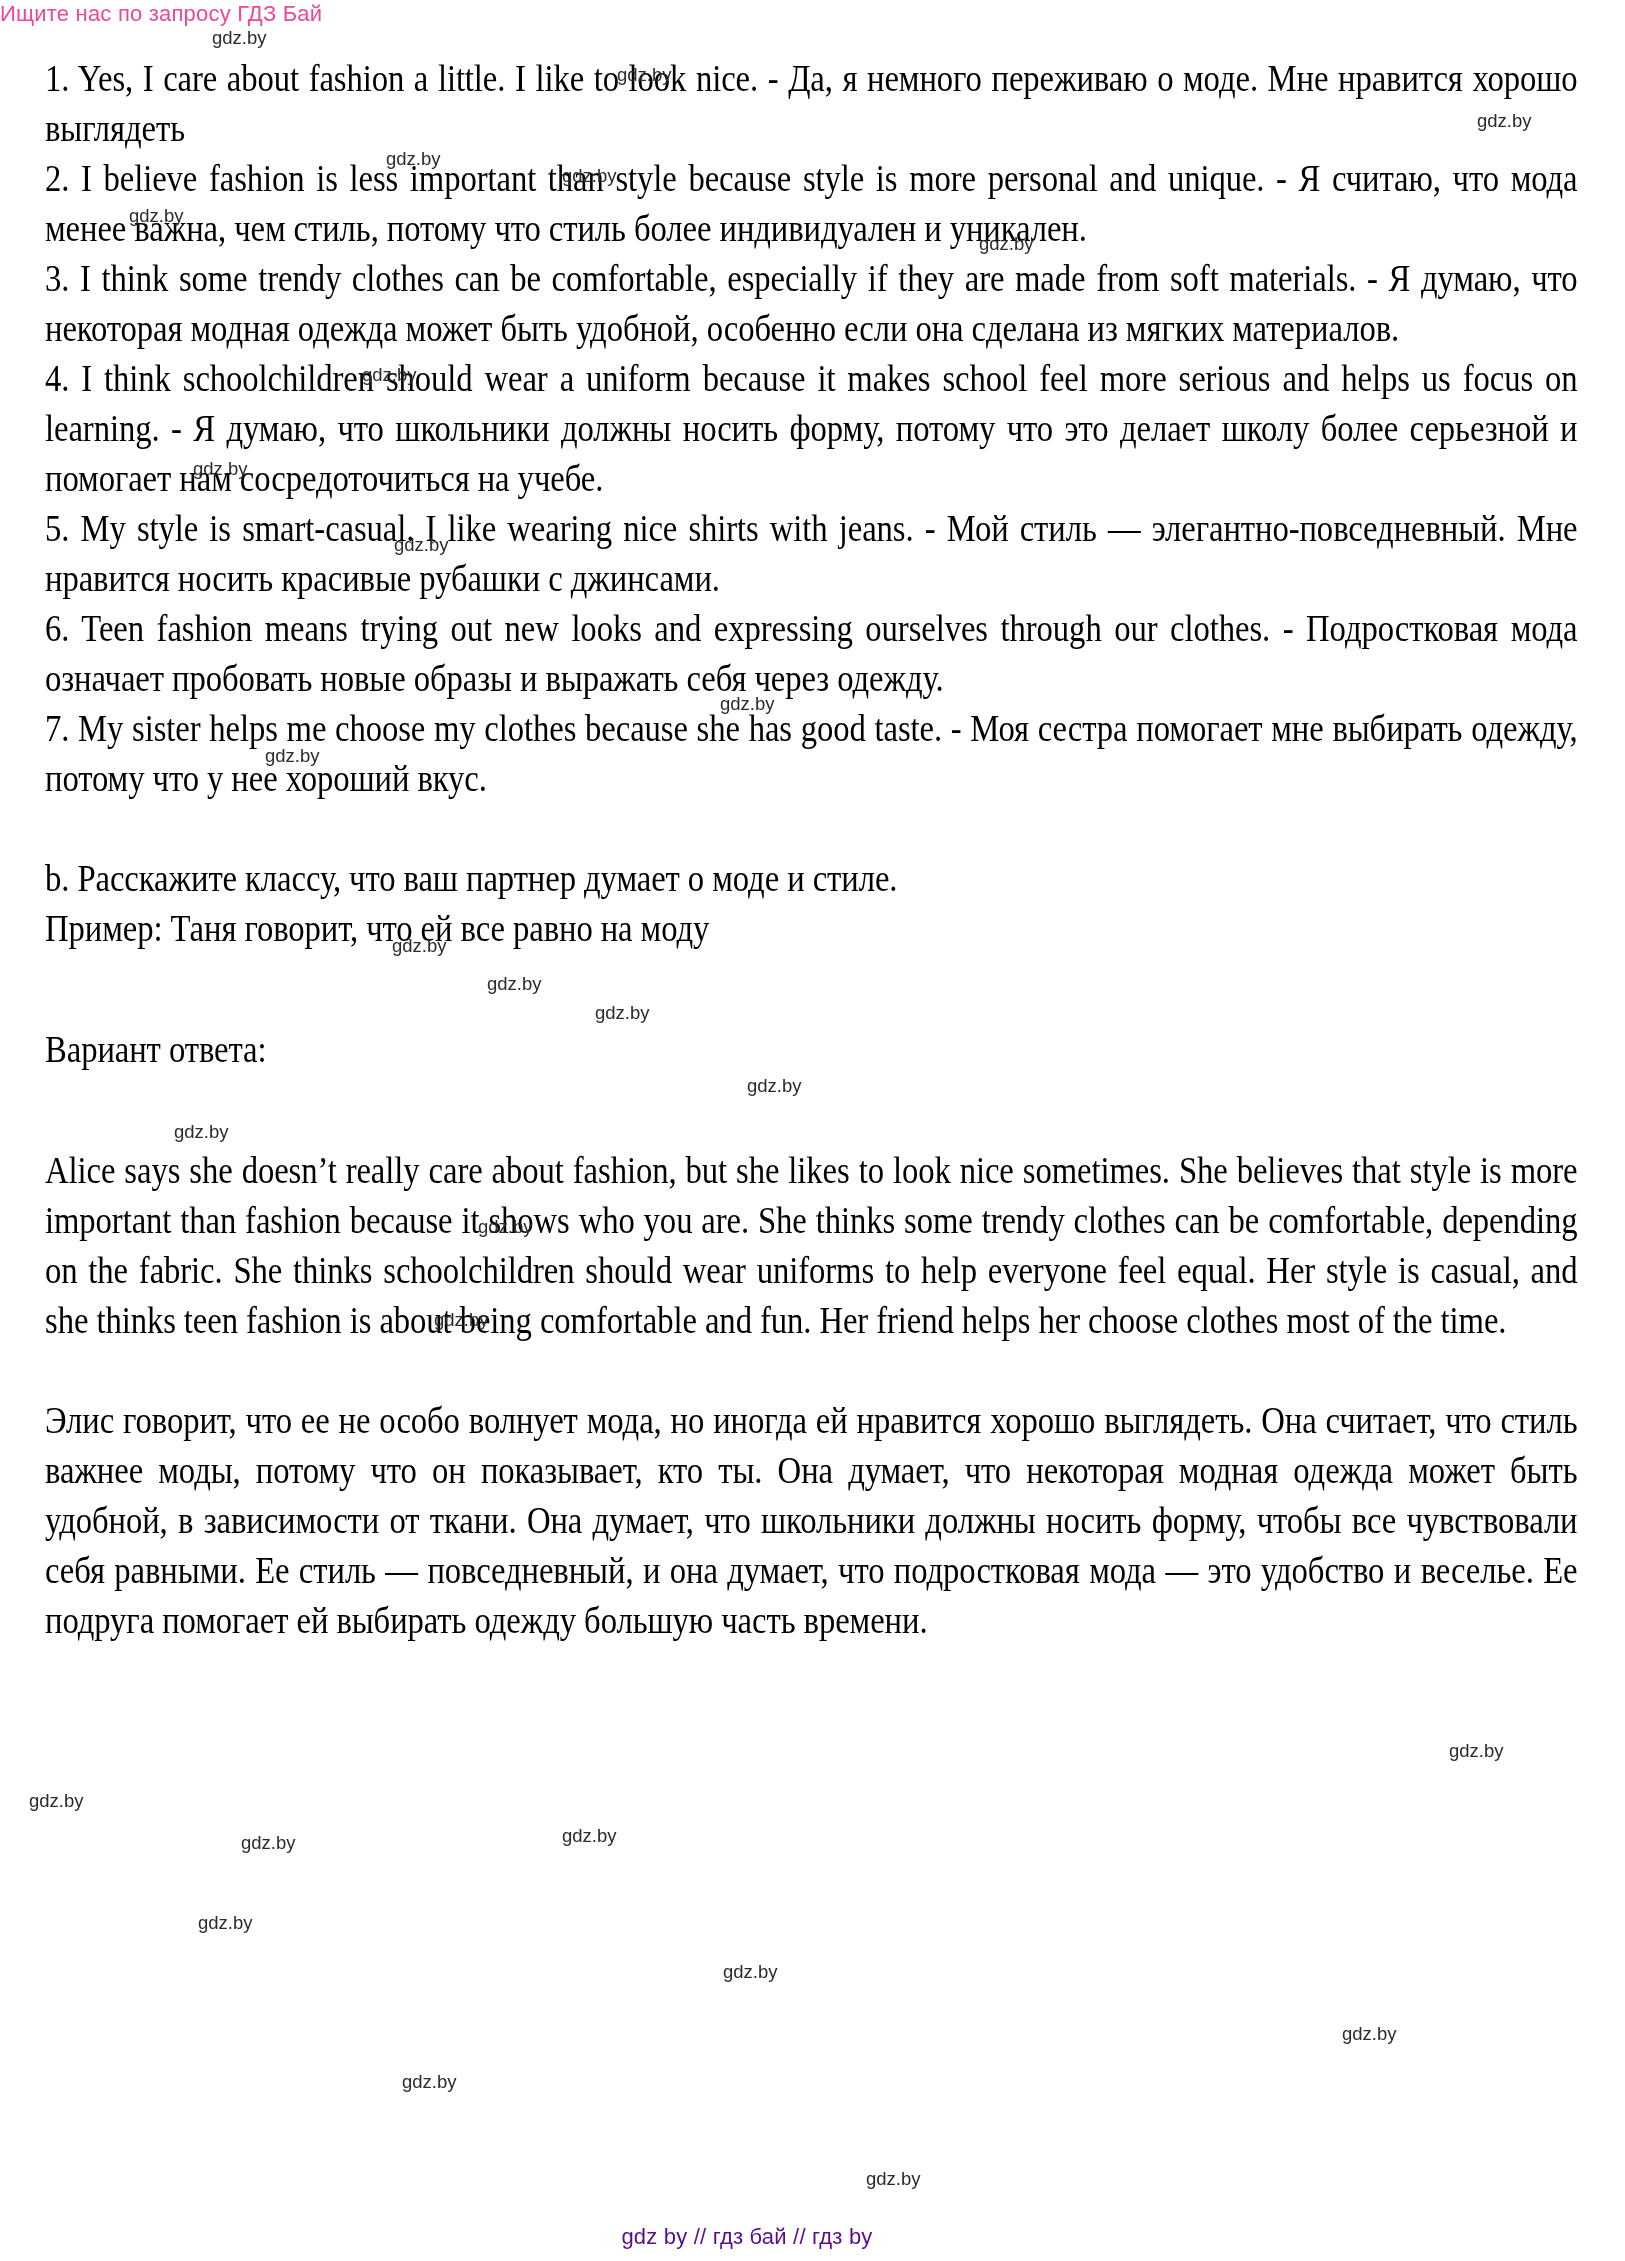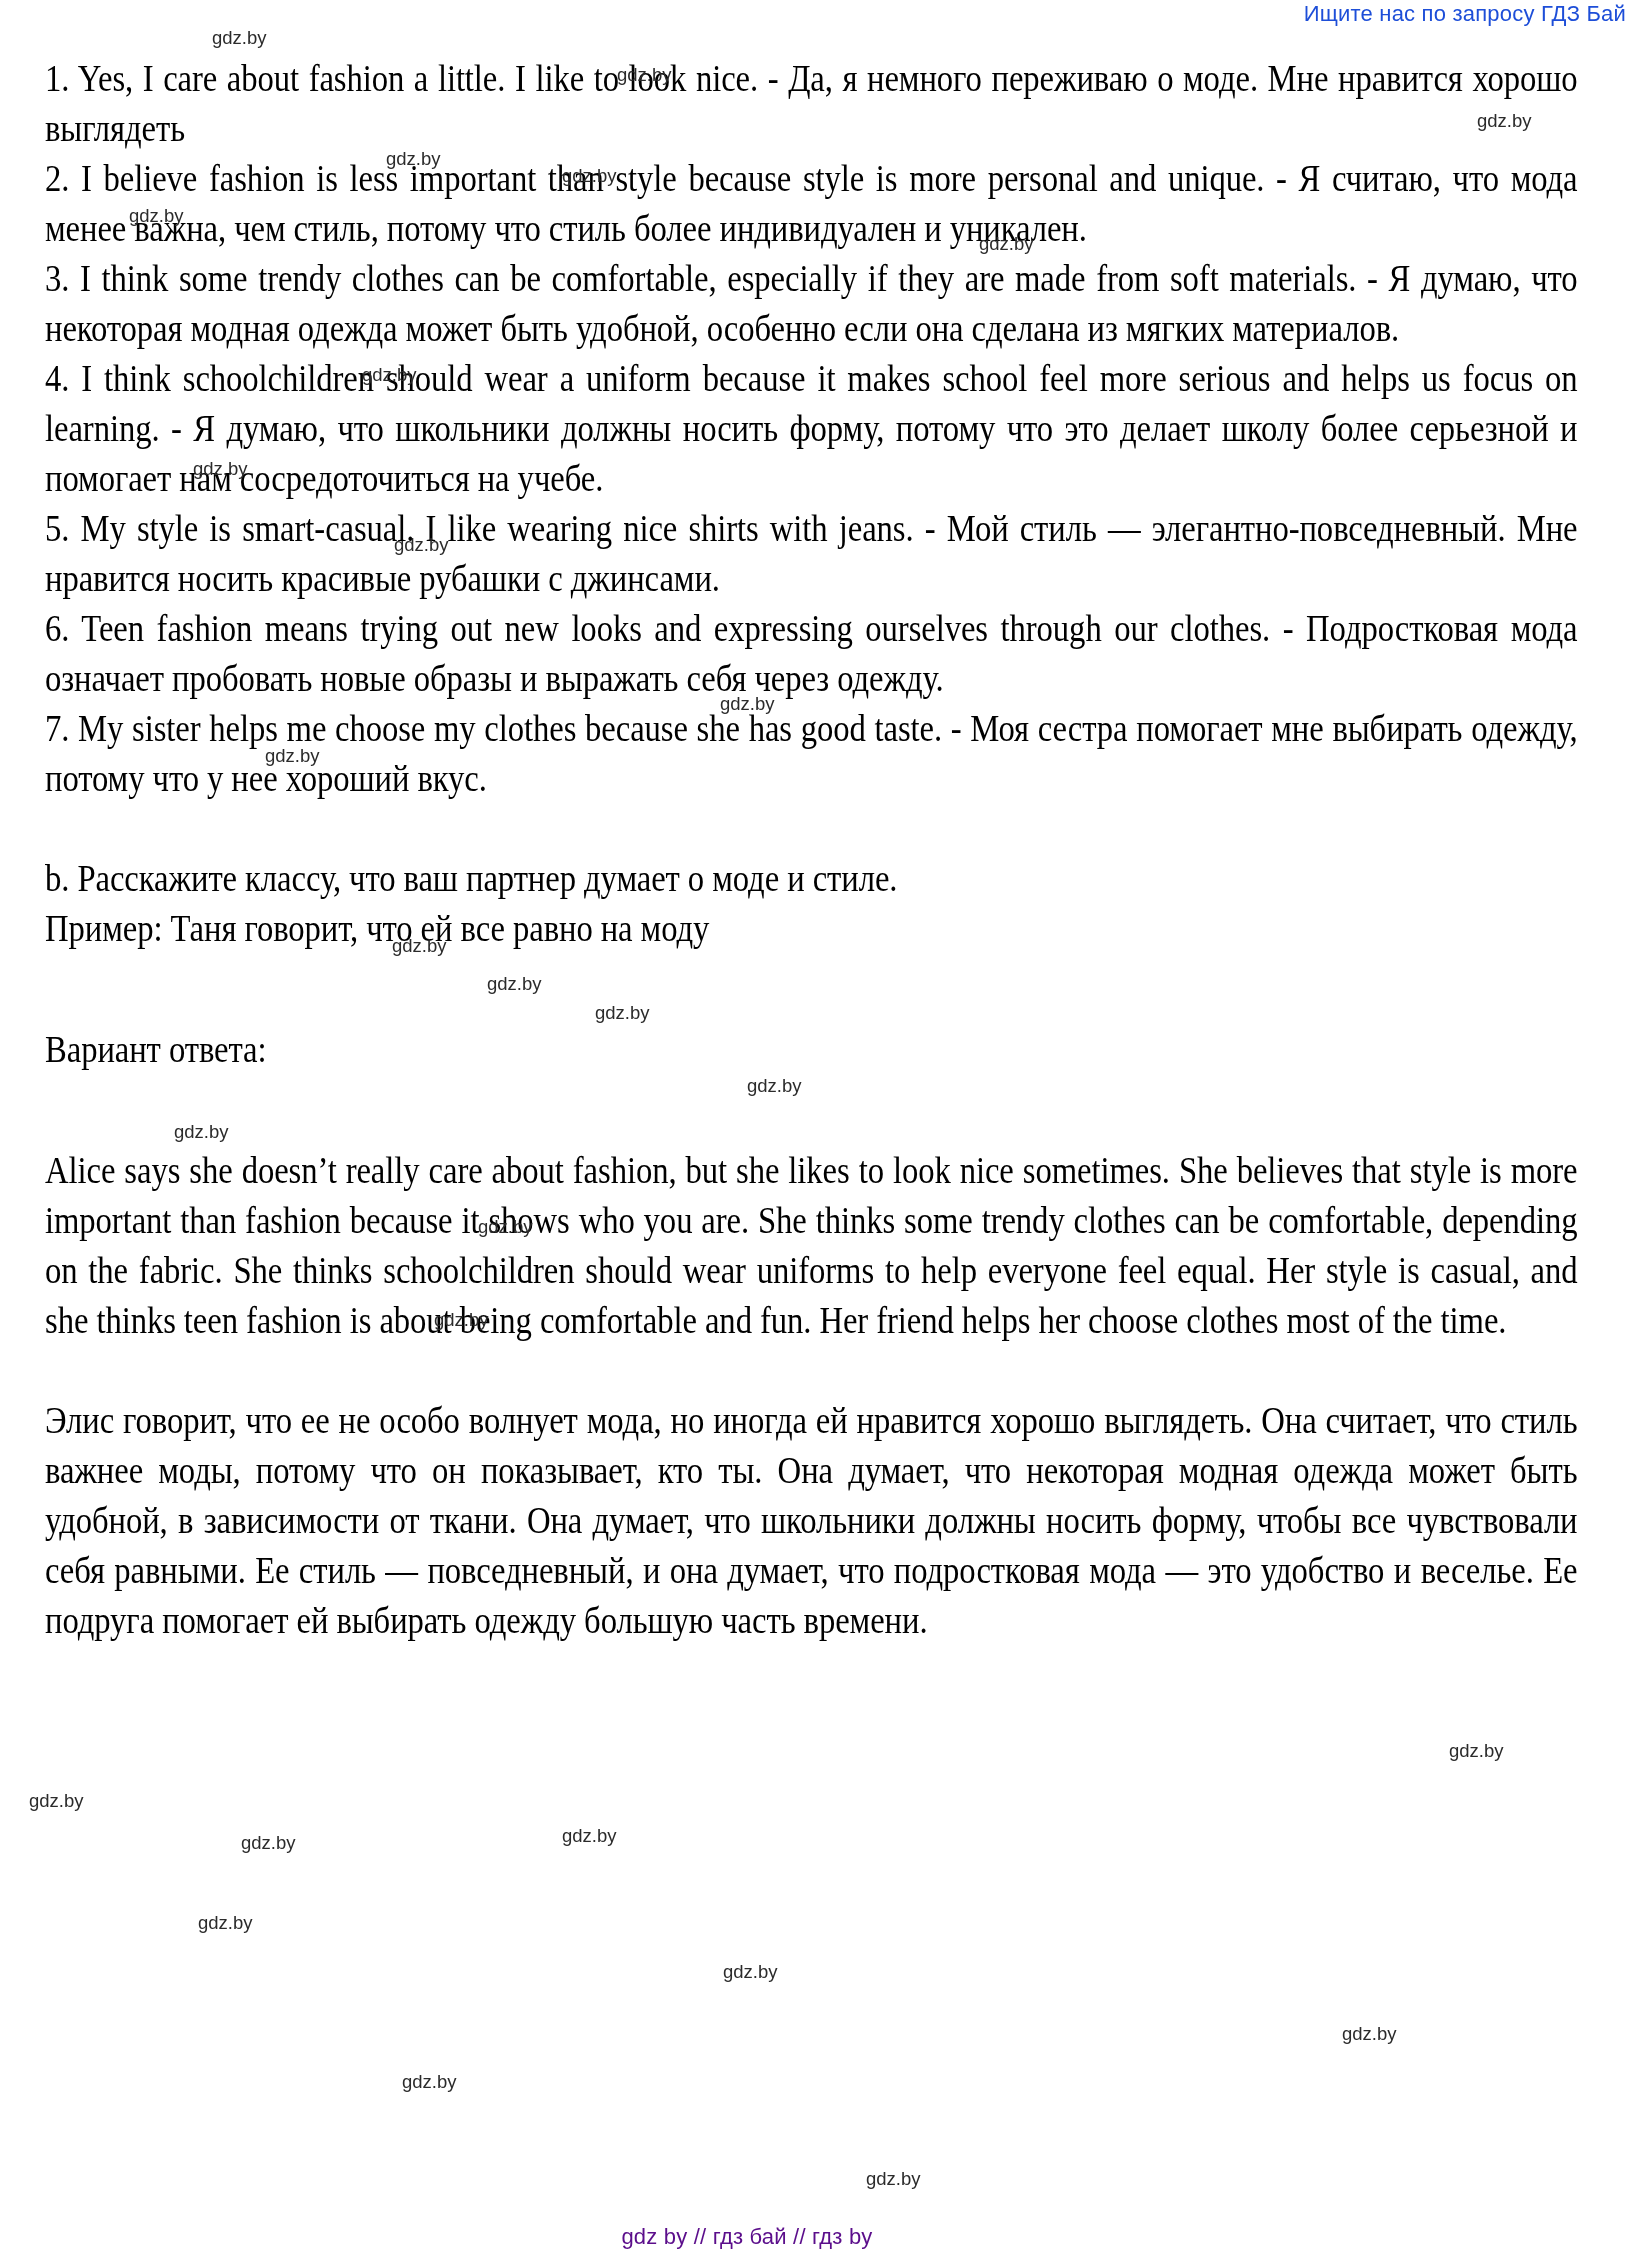--- a/index.html
+++ b/index.html
@@ -14,25 +14,25 @@
     overflow: hidden;
     font-family: "Liberation Serif", "DejaVu Serif", serif;
   }
 
   
   .promo-banner {
     position: absolute;
     top: 0px;
     left: 0;
     width: 1626px;
-    text-align: right;
+    text-align: left;
     font-family: "Liberation Sans", sans-serif;
     font-size: 22px;
     line-height: 27px;
-    color: #1d4ed8;
+    color: #ec4899;
     letter-spacing: 0.2px;
     white-space: nowrap;
   }
 
   
   .page {
     position: absolute;
     left: 45px;
     top: 53px;
     width: 1533px;

